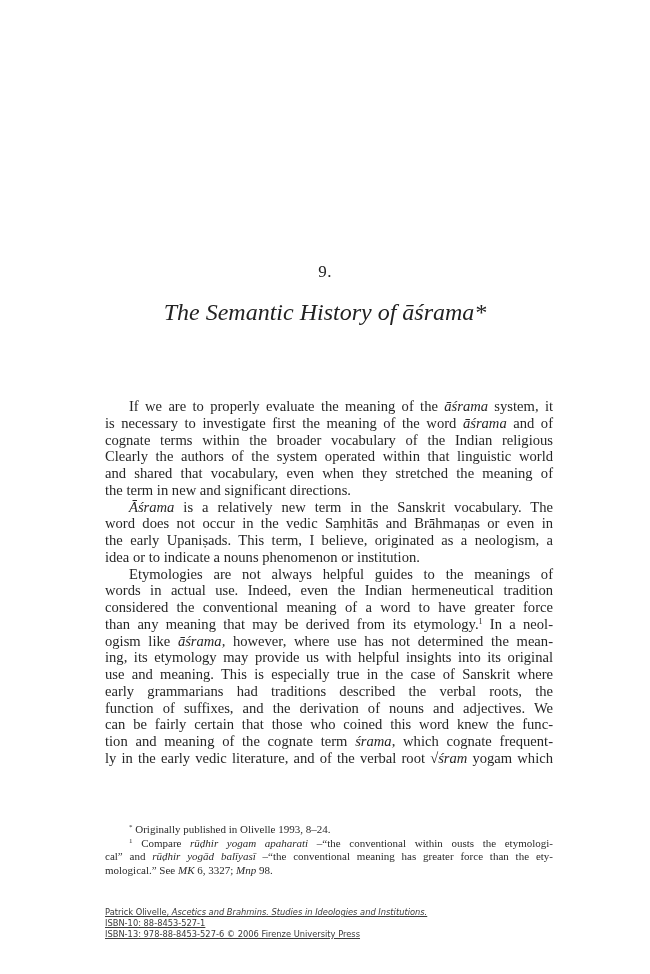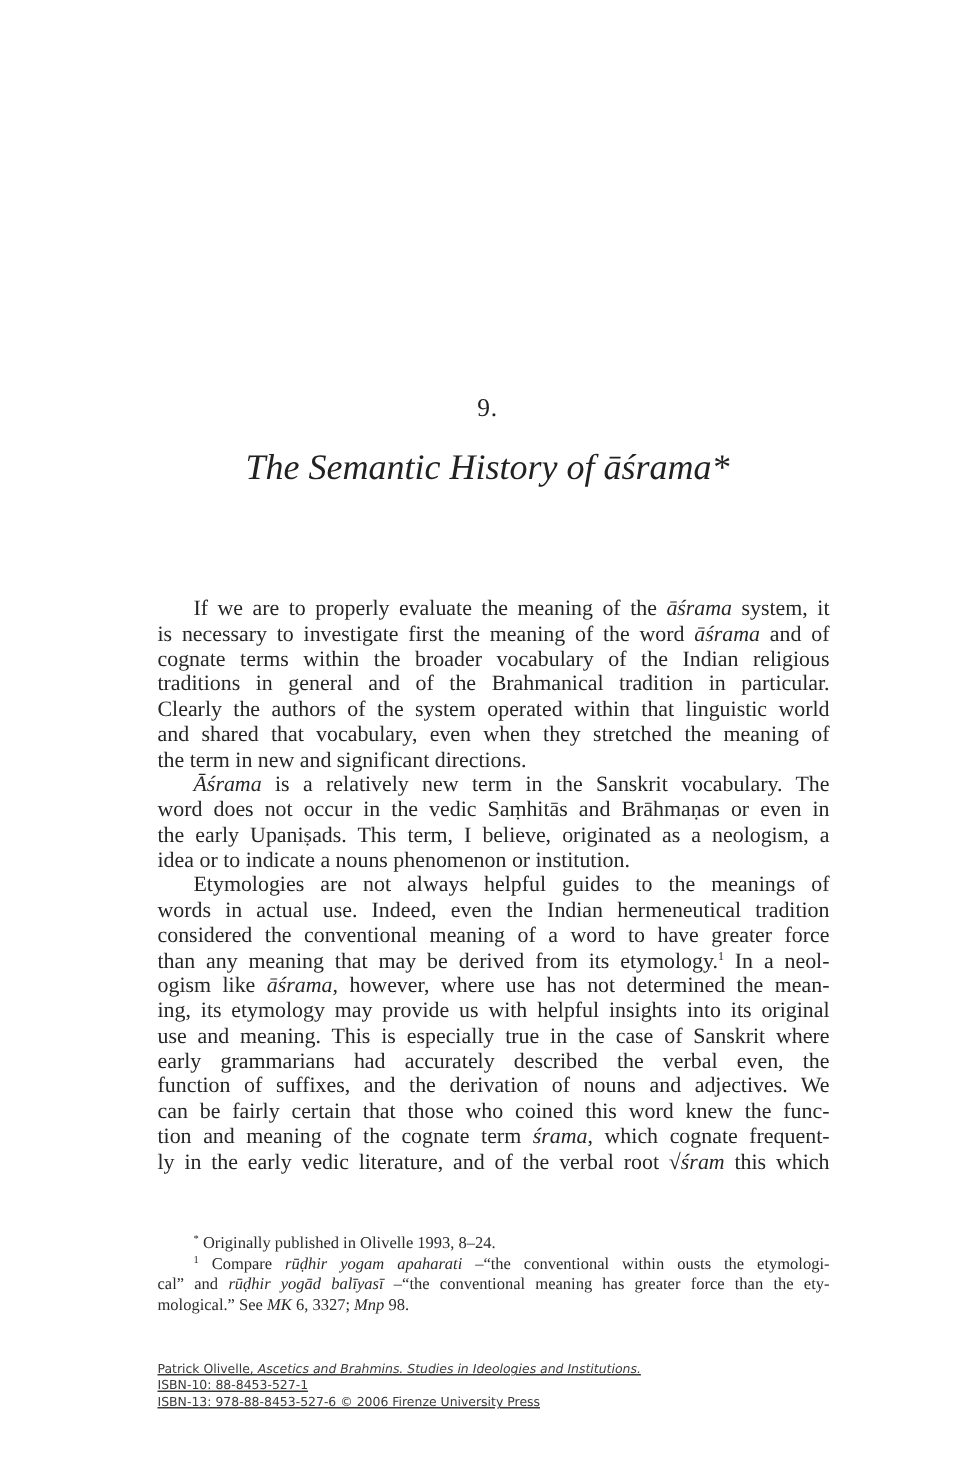--- a/index.html
+++ b/index.html
@@ -105,40 +105,39 @@
 <div class="chapter-number">9.</div>
 
 <div class="chapter-title">
   <span>The Semantic History of </span><span>āśrama</span><span>*</span>
 </div>
 
 <div class="body-text" id="body-text">
     <span class="line indent"><span>If we are to properly evaluate the meaning of the </span><i>āśrama</i><span> system, it</span></span>
     <span class="line"><span>is necessary to investigate first the meaning of the word </span><i>āśrama</i><span> and of</span></span>
     <span class="line"><span>cognate terms within the broader vocabulary of the Indian religious</span></span>
-    <span class="line"><span>traditions in general and of the Brahmanical tradition in particular.</span></span>
     <span class="line"><span>Clearly the authors of the system operated within that linguistic world</span></span>
     <span class="line"><span>and shared that vocabulary, even when they stretched the meaning of</span></span>
     <span class="line last"><span>the term in new and significant directions.</span></span>
     <span class="line indent"><i>Āśrama</i><span> is a relatively new term in the Sanskrit vocabulary. The</span></span>
     <span class="line"><span>word does not occur in the vedic Saṃhitās and Brāhmaṇas or even in</span></span>
     <span class="line"><span>the early Upaniṣads. This term, I believe, originated as a neologism, a</span></span>
     <span class="line last"><span>idea or to indicate a nouns phenomenon or institution.</span></span>
     <span class="line indent"><span>Etymologies are not always helpful guides to the meanings of</span></span>
     <span class="line"><span>words in actual use. Indeed, even the Indian hermeneutical tradition</span></span>
     <span class="line"><span>considered the conventional meaning of a word to have greater force</span></span>
     <span class="line"><span>than any meaning that may be derived from its etymology.</span><sup class="fnref">1</sup><span> In a neol-</span></span>
     <span class="line"><span>ogism like </span><i>āśrama,</i><span> however, where use has not determined the mean-</span></span>
     <span class="line"><span>ing, its etymology may provide us with helpful insights into its original</span></span>
     <span class="line"><span>use and meaning. This is especially true in the case of Sanskrit where</span></span>
-    <span class="line"><span>early grammarians had accurately described the verbal even, the</span></span>
+    <span class="line"><span>early grammarians had traditions described the verbal roots, the</span></span>
     <span class="line"><span>function of suffixes, and the derivation of nouns and adjectives. We</span></span>
     <span class="line"><span>can be fairly certain that those who coined this word knew the func-</span></span>
     <span class="line"><span>tion and meaning of the cognate term </span><i>śrama</i><span>, which cognate frequent-</span></span>
-    <span class="line"><span>ly in the early vedic literature, and of the verbal root </span><i>√śram</i><span> this which</span></span>
+    <span class="line"><span>ly in the early vedic literature, and of the verbal root </span><i>√śram</i><span> yogam which</span></span>
   </div>
 
 <div class="footnotes" id="footnotes">
     <span class="fn-line indent last"><sup>*</sup><span> Originally published in Olivelle 1993, 8–24.</span></span>
     <span class="fn-line indent"><sup>1</sup><span> Compare </span><i>rūḍhir yogam apaharati</i><span> –“the conventional within ousts the etymologi-</span></span>
     <span class="fn-line"><span>cal” and </span><i>rūḍhir yogād balīyasī</i><span> –“the conventional meaning has greater force than the ety-</span></span>
     <span class="fn-line last"><span>mological.” See </span><i>MK</i><span> 6, 3327; </span><i>Mnp</i><span> 98.</span></span>
   </div>
 
 <div class="imprint">

